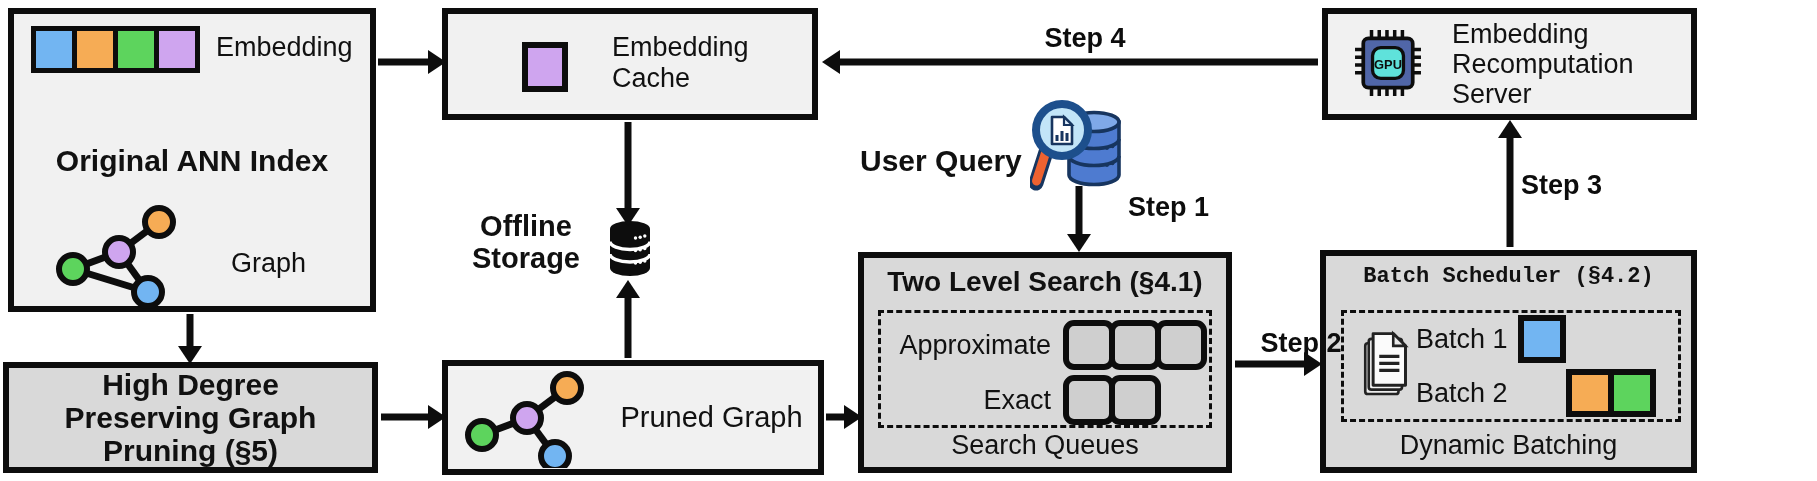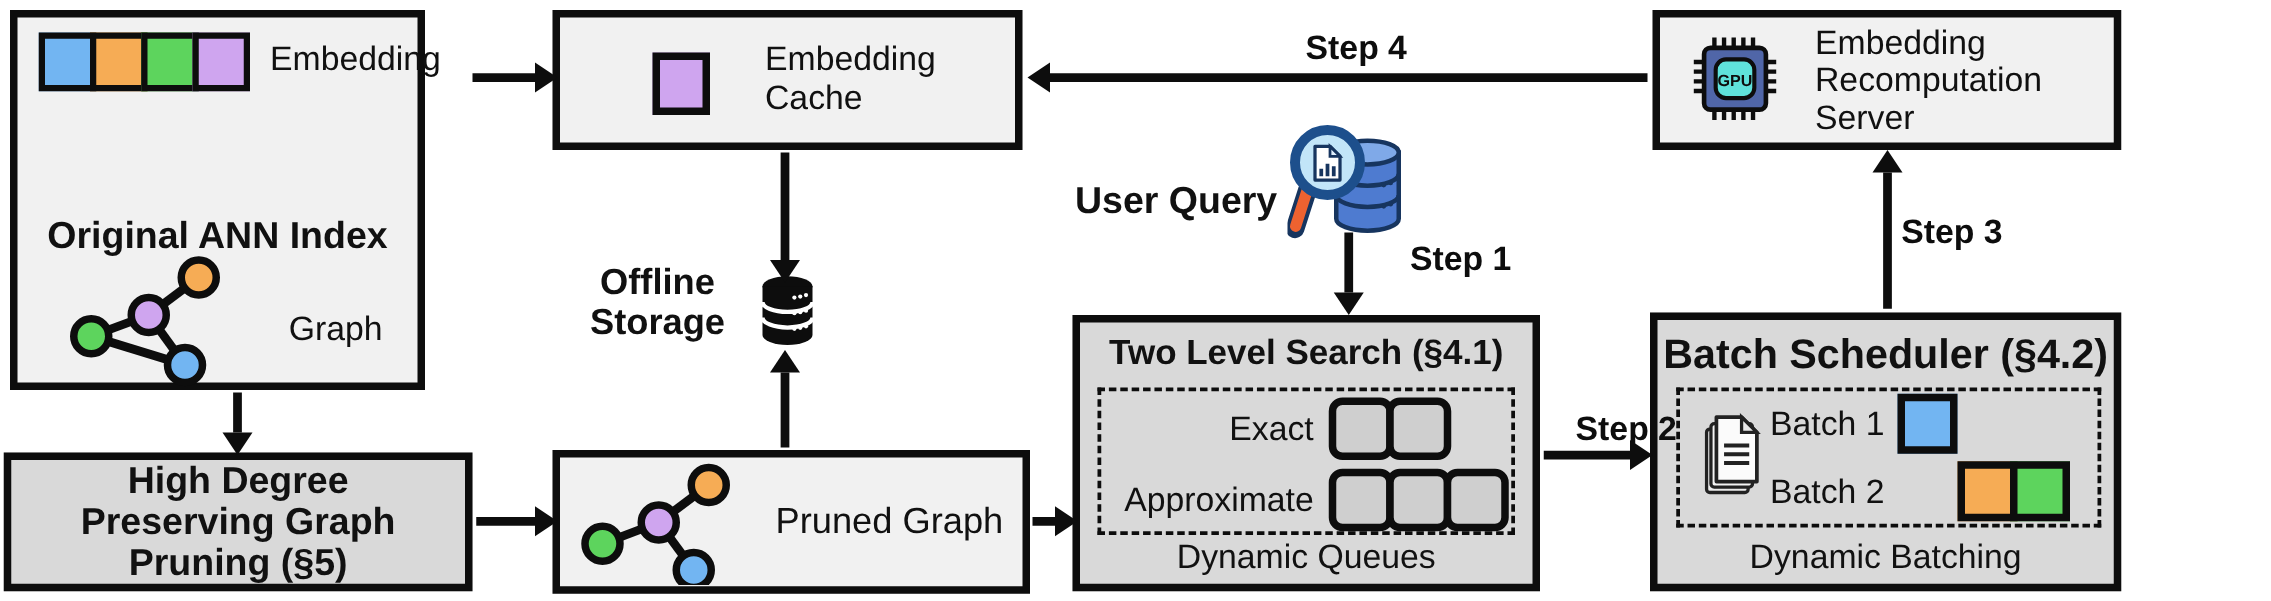--- a/index.html
+++ b/index.html
@@ -31,29 +31,29 @@
   .brow{display:flex;align-items:center;padding-right:14px;}
   .brow-label{font-size:27px;margin-right:10px;white-space:nowrap;}
   .bsq{width:36px;height:36px;border:6px solid #0d0d0d;box-sizing:content-box;}
   .bsq + .bsq{margin-left:-6px;}
 </style>
 </head>
 <body>
 
 <div id="canvas">
 
-  <div class="box light" style="left:8px;top:8px;width:332px;height:304px;">
+  <div class="box light" style="left:8px;top:8px;width:368px;height:304px;">
     <div class="abs estrip" style="left:17px;top:12px;">
       <div class="esq sq-blue"></div>
       <div class="esq sq-orange"></div>
       <div class="esq sq-green"></div>
       <div class="esq sq-purple"></div>
     </div>
     <div class="abs" style="left:202px;top:18px;font-size:27px;">Embedding</div>
-    <div class="abs bold ctr" style="left:0;right:0;top:130px;font-size:30px;margin-top:28px;">Original ANN Index</div>
+    <div class="abs bold ctr" style="left:0;right:0;top:130px;font-size:30px;">Original ANN Index</div>
     <svg class="abs" style="left:38px;top:190px;" width="130" height="108" viewBox="0 0 130 108">
       <g stroke="#0d0d0d" stroke-width="7">
         <line x1="21" y1="65" x2="67" y2="48"></line>
         <line x1="21" y1="65" x2="96" y2="88"></line>
         <line x1="67" y1="48" x2="96" y2="88"></line>
         <line x1="67" y1="48" x2="107" y2="18"></line>
       </g>
       <g stroke="#0d0d0d" stroke-width="6">
         <circle cx="107" cy="18" r="14" fill="#F6AC55"></circle>
         <circle cx="67" cy="48" r="14" fill="#CFA5EF"></circle>
@@ -146,41 +146,41 @@
         <circle cx="20" cy="67" r="14" fill="#5DD45D"></circle>
         <circle cx="93" cy="88" r="14" fill="#72B5F2"></circle>
       </g>
     </svg>
     <div class="abs" style="left:165px;right:8px;top:0;bottom:0;display:flex;align-items:center;justify-content:center;font-size:29px;">Pruned Graph</div>
   </div>
 
   <div class="box dark" style="left:858px;top:252px;width:374px;height:221px;">
     <div class="abs bold ctr" style="left:0;right:0;top:8px;font-size:28px;">Two Level Search (§4.1)</div>
     <div class="dashedrect" style="left:14px;top:52px;width:334px;height:118px;">
+      <div class="qrow" style="margin-top:7px;">
+        <div class="qrow-label">Approximate</div>
+        <div class="qsquares">
+          <div class="qsq"></div>
+          <div class="qsq"></div>
+          <div class="qsq"></div>
+        </div>
+      </div>
       <div class="qrow" style="margin-top:5px;">
         <div class="qrow-label">Exact</div>
         <div class="qsquares">
           <div class="qsq"></div>
           <div class="qsq"></div>
         </div>
       </div>
-      <div class="qrow" style="margin-top:7px;">
-        <div class="qrow-label">Approximate</div>
-        <div class="qsquares">
-          <div class="qsq"></div>
-          <div class="qsq"></div>
-          <div class="qsq"></div>
-        </div>
-      </div>
     </div>
-    <div class="caption">Dynamic Queues</div>
+    <div class="caption">Search Queues</div>
   </div>
 
   <div class="box dark" style="left:1320px;top:250px;width:377px;height:223px;">
-    <div class="abs bold ctr" style="left:0;right:0;top:8px;font-size:33px;">Batch Scheduler (§4.2)</div>
+    <div class="abs bold ctr" style="left:0;right:0;top:8px;font-size:22px;font-family:Liberation Mono, monospace;">Batch Scheduler (§4.2)</div>
     <div class="dashedrect" style="left:15px;top:54px;width:340px;height:112px;display:flex;align-items:center;">
       <svg style="margin-left:16px;flex:none;" width="56" height="74" viewBox="0 0 64 84">
         <rect x="6" y="16" width="38" height="58" rx="3" fill="#ececec" stroke="#222" stroke-width="3"></rect>
         <rect x="10" y="11" width="38" height="58" rx="3" fill="#f4f4f4" stroke="#222" stroke-width="3"></rect>
         <path d="M15,5 H38 L52,19 V64 H15 Z" fill="#fbfbfb" stroke="#222" stroke-width="3.4" stroke-linejoin="round"></path>
         <path d="M38,5 V19 H52 Z" fill="#e8e8e8" stroke="#222" stroke-width="3"></path>
         <path d="M22,31 H45 M22,39 H45 M22,47 H45" stroke="#222" stroke-width="3.6"></path>
       </svg>
       <div style="flex:1;">
         <div class="brow">

